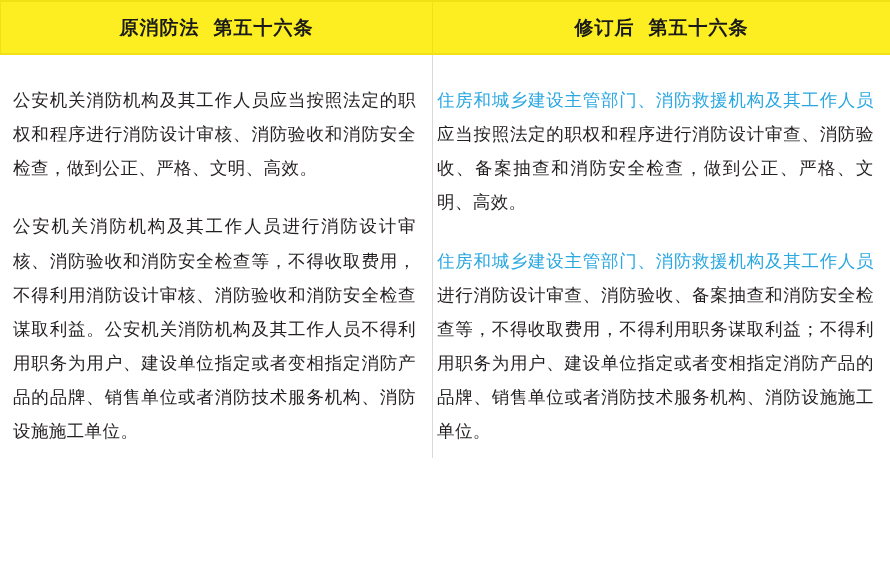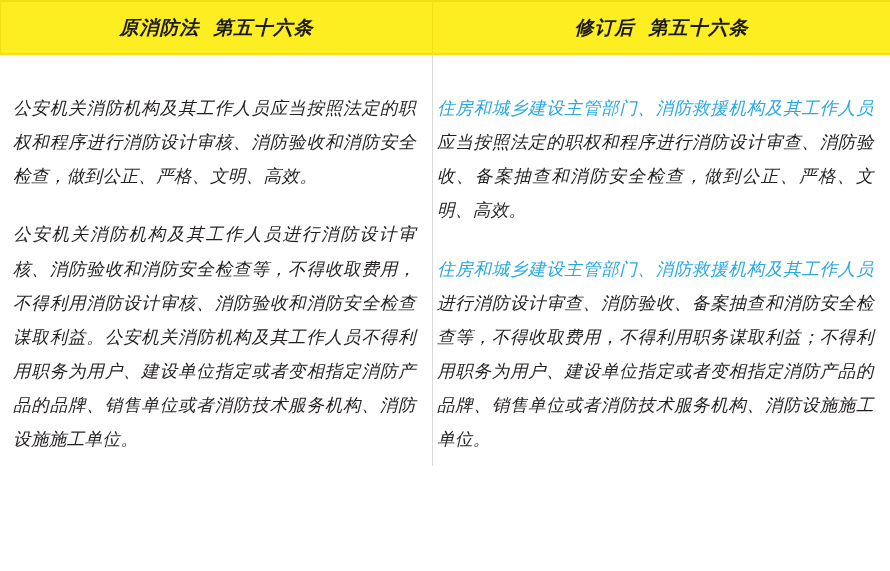--- a/index.html
+++ b/index.html
@@ -11,21 +11,20 @@
     height: 571px;
     background: #ffffff;
     font-family: "Liberation Sans", "DejaVu Sans", sans-serif;
     overflow: hidden;
   }
   .doc {
     position: relative;
     width: 798px;
     height: 571px;
     box-sizing: border-box;
-    font-style: italic;
   }
   table.compare {
     width: 890px;
     border-collapse: collapse;
     table-layout: fixed;
   }
   table.compare col.left { width: 432px; }
   table.compare col.right { width: 458px; }
 
   thead th {
@@ -48,21 +47,21 @@
     padding: 28px 16px 10px 12px;
     background: #ffffff;
     border-right: 1px solid #d9d9d9;
     border-left: 1px solid #ffffff;
   }
   tbody td.right-cell {
     border-right: 1px solid #ffffff;
     padding-left: 4px;
   }
   p.para {
-    margin: 8px 0 24px 0;
+    margin: 0 0 24px 0;
     font-size: 17.5px;
     line-height: 1.95;
     color: #231f20;
     text-align: justify;
     letter-spacing: 0.4px;
   }
   p.para:last-child { margin-bottom: 0; }
   .hl {
     color: #29a7e1;
   }

